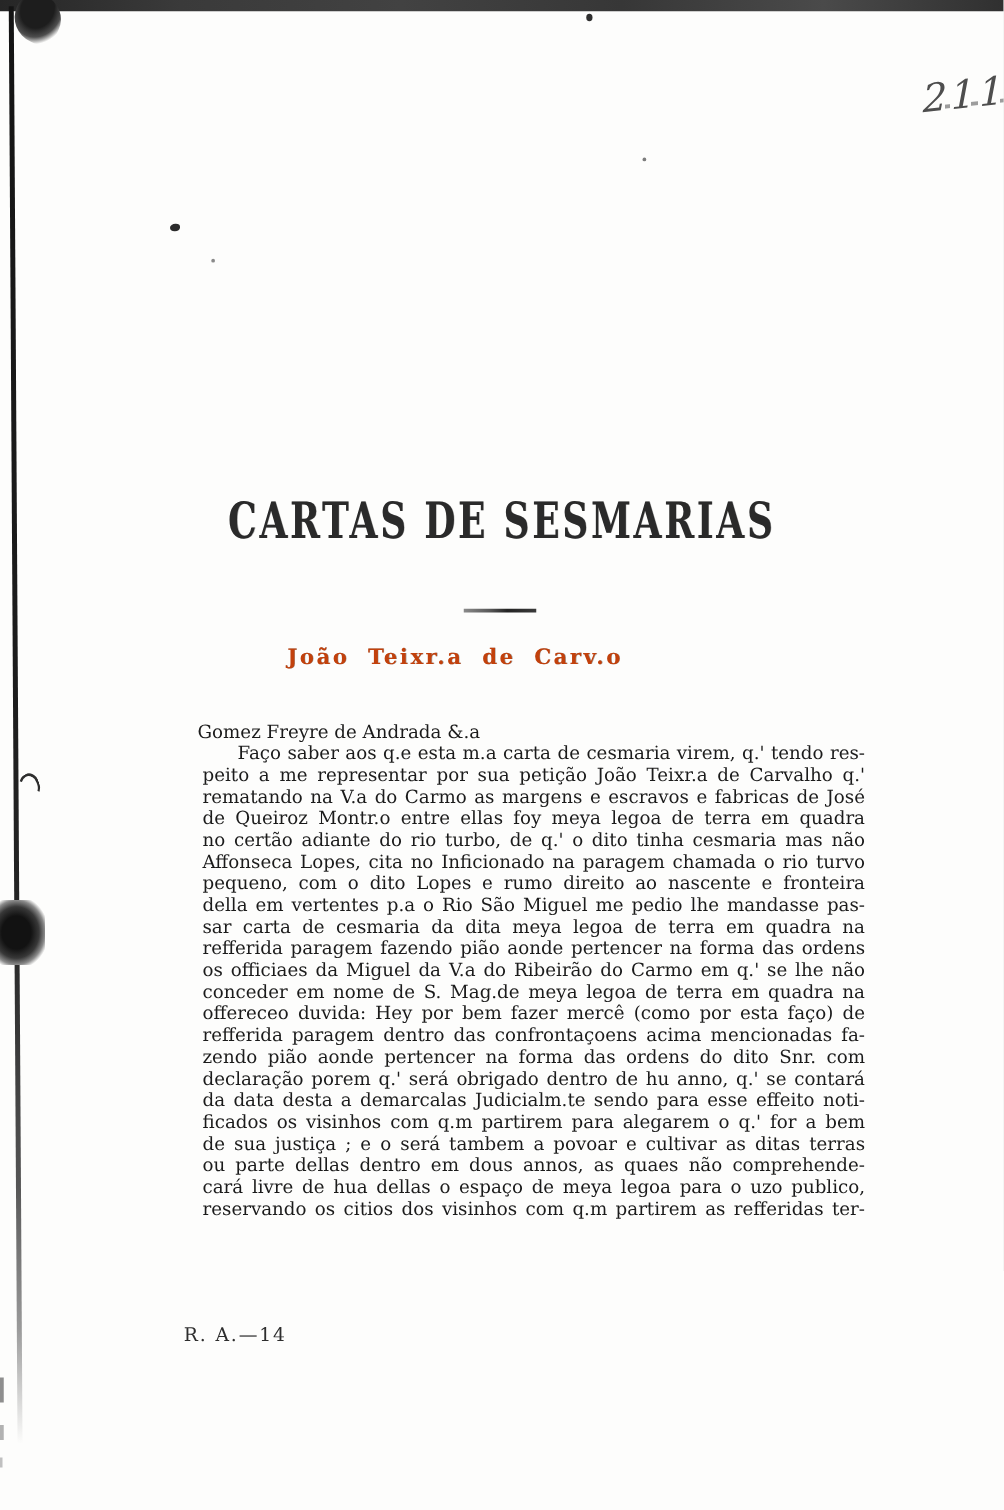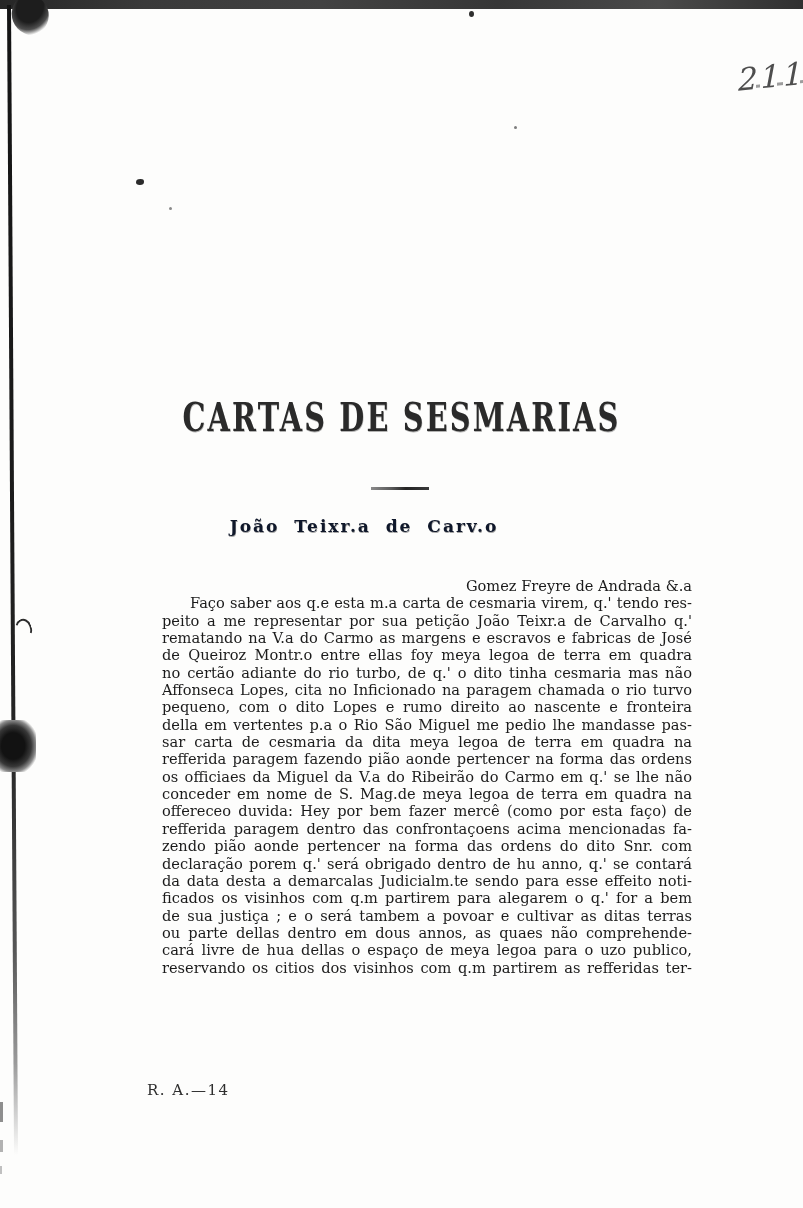--- a/index.html
+++ b/index.html
@@ -103,45 +103,45 @@
   .subtitle {
     position: absolute; left: 0; top: 516px;
     width: 728px;
     margin: 0;
     text-align: center;
     font-family: "DejaVu Serif", serif;
     font-weight: 700;
     font-size: 17px;
     letter-spacing: 2px;
     word-spacing: 7px;
-    color: #0f172a;
+    color: #c2410c;
     text-shadow: 0.5px 0.5px 0 rgba(35,35,35,0.4);
   }
 
   
   .body-block {
     position: absolute; left: 130px; top: 577px;
     width: 562px;
     color: #1b1b1b;
   }
   .line {
     font-family: "DejaVu Serif", serif;
     font-size: 14.6px;
     line-height: 17.35px;
     white-space: normal;
   }
   .line.just {
     text-align: justify;
     text-align-last: justify;
     margin-left: 32px;
   }
-  .line.indent { text-indent: 28px; text-align: right; }
+  .line.indent { text-indent: 28px; }
 
   .footer-mark {
-    position: absolute; left: 147px; top: 1081px;
+    position: absolute; left: 147px; top: 1059px;
     font-family: "DejaVu Serif", serif;
     font-size: 15px;
     letter-spacing: 1.5px;
     color: #2e2e2e;
   }
 </style>
 </head>
 <body>
 
 <div class="page">

